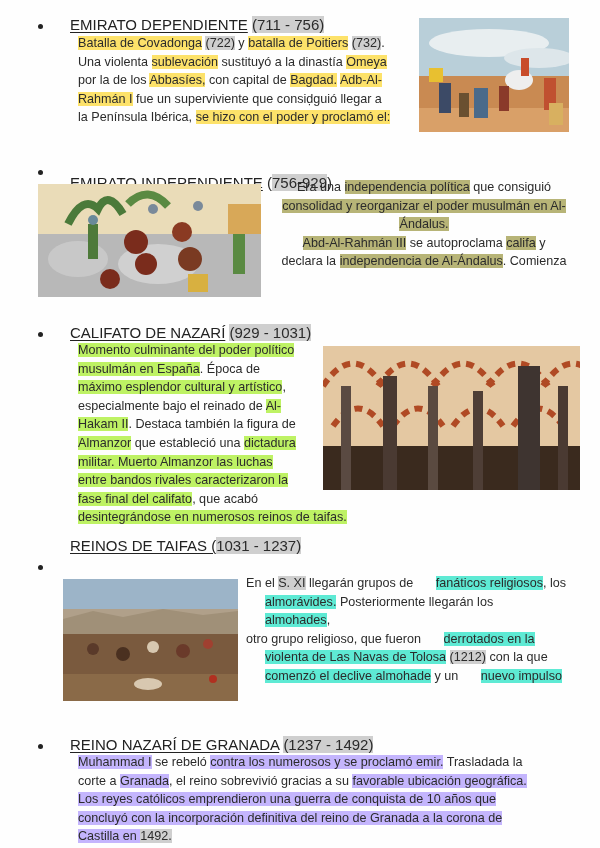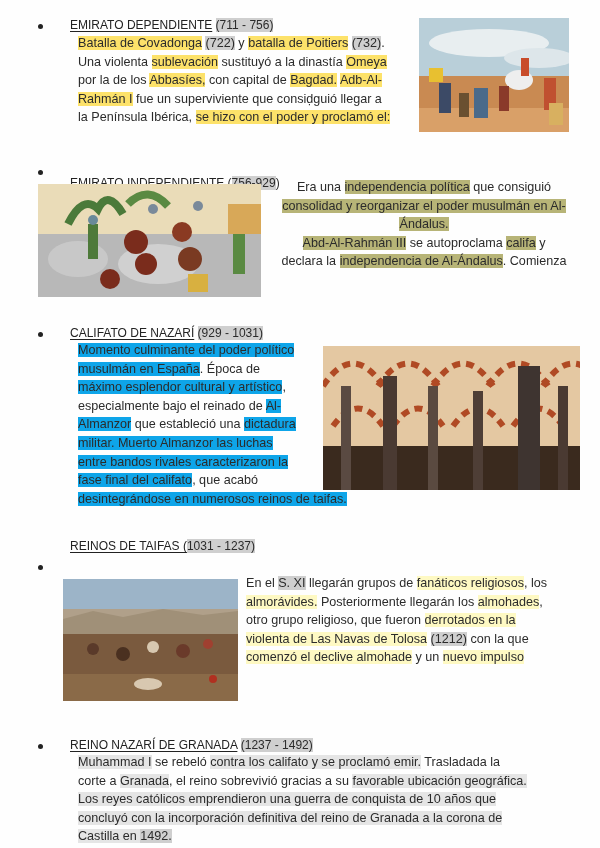--- a/index.html
+++ b/index.html
@@ -1,29 +1,29 @@
 <!DOCTYPE html>
 <html><head>
 <meta charset="utf-8">
 <style>
   html, body { margin:0; padding:0; }
   body { width:600px; height:848px; background:#fefefe; position:relative; overflow:hidden;
          font-family:"Liberation Sans", sans-serif; color:#2b2b2b; font-size:12.6px; }
   .section { position:absolute; left:0; width:600px; }
   .bullet { position:absolute; left:38px; width:5px; height:5px; border-radius:50%; background:#222; }
-  .title-line { position:absolute; left:70px; white-space:nowrap; line-height:18px; font-size:12px; }
+  .title-line { position:absolute; left:70px; white-space:nowrap; line-height:18px; font-size:15px; }
   .title { text-decoration:underline; text-underline-offset:2px; color:#222; }
   .years { }
   .body { position:absolute; line-height:18.6px; }
   .body p { margin:0; }
   .hl-y { background:#fde26a; }
   .hl-o { background:#b7b477; }
-  .hl-r { background:#0ea5e9; }
-  .hl-b { background:#fef9c3; }
-  .hl-g { background:#e5e5e5; }
+  .hl-r { background:#bef264; }
+  .hl-b { background:#5eead4;margin-left:19px; }
+  .hl-g { background:#c4b5fd; }
   .hl-gray { background:#cfcfcf; }
   .img { position:absolute; overflow:hidden; }
 </style>
 </head>
 <body>
 
 <div class="section" style="top:0;">
   <div class="bullet" style="top:24px;"></div>
   <div class="title-line" style="top:16px;">
     <span class="title">EMIRATO DEPENDIENTE</span><span> </span><span class="years hl-gray">(711 - 756)</span>
@@ -94,20 +94,21 @@
 <div class="section" style="top:0;">
   <div class="bullet" style="top:332px;"></div>
   <div class="title-line" style="top:324px;">
     <span class="title">CALIFATO DE NAZARÍ</span><span> </span><span class="years hl-gray">(929 - 1031)</span>
   </div>
   <div class="body" style="left:78px; top:341px; width:300px;">
       <p><span class="hl-r">Momento culminante del poder político</span></p>
       <p><span class="hl-r">musulmán en España</span><span>. Época de</span></p>
       <p><span class="hl-r">máximo esplendor cultural y artístico</span><span>,</span></p>
       <p><span>especialmente bajo el reinado de </span><span class="hl-r">Al-</span></p>
+      <p><span class="hl-r">Hakam II</span><span>. Destaca también la figura de</span></p>
       <p><span class="hl-r">Almanzor</span><span> que estableció una </span><span class="hl-r">dictadura</span></p>
       <p><span class="hl-r">militar. Muerto Almanzor las luchas</span></p>
       <p><span class="hl-r">entre bandos rivales caracterizaron la</span></p>
       <p><span class="hl-r">fase final del califato</span><span>, que acabó</span></p>
       <p><span class="hl-r">desintegrándose en numerosos reinos de taifas.</span></p>
     </div>
   <div class="img" style="left:323px; top:346px; width:257px; height:144px;">
     <svg width="257" height="144" viewBox="0 0 257 144">
       <rect width="257" height="144" fill="#e4c8a2"></rect>
       <g fill="none" stroke="#b04a24" stroke-width="6" stroke-dasharray="8 6">
@@ -161,19 +162,19 @@
       <p><span class="hl-b">comenzó el declive almohade</span><span> y un </span><span class="hl-b">nuevo impulso</span></p>
     </div>
 </div>
 
 <div class="section" style="top:0;">
   <div class="bullet" style="top:744px;"></div>
   <div class="title-line" style="top:736px;">
     <span class="title">REINO NAZARÍ DE GRANADA</span><span> </span><span class="years hl-gray">(1237 - 1492)</span>
   </div>
   <div class="body" style="left:78px; top:753px; width:500px;">
-      <p><span class="hl-g">Muhammad I</span><span> se rebeló </span><span class="hl-g">contra los califato y se proclamó emir.</span><span> Trasladada la</span></p>
+      <p><span class="hl-g">Muhammad I</span><span> se rebeló </span><span class="hl-g">contra los numerosos y se proclamó emir.</span><span> Trasladada la</span></p>
       <p><span>corte a </span><span class="hl-g">Granada</span><span>, el reino sobrevivió gracias a su </span><span class="hl-g">favorable ubicación geográfica.</span></p>
       <p><span class="hl-g">Los reyes católicos emprendieron una guerra de conquista de 10 años que</span></p>
       <p><span class="hl-g">concluyó con la incorporación definitiva del reino de Granada a la corona de</span></p>
       <p><span class="hl-g">Castilla en </span><span class="hl-gray">1492.</span></p>
     </div>
 </div>
 
 </body></html>

